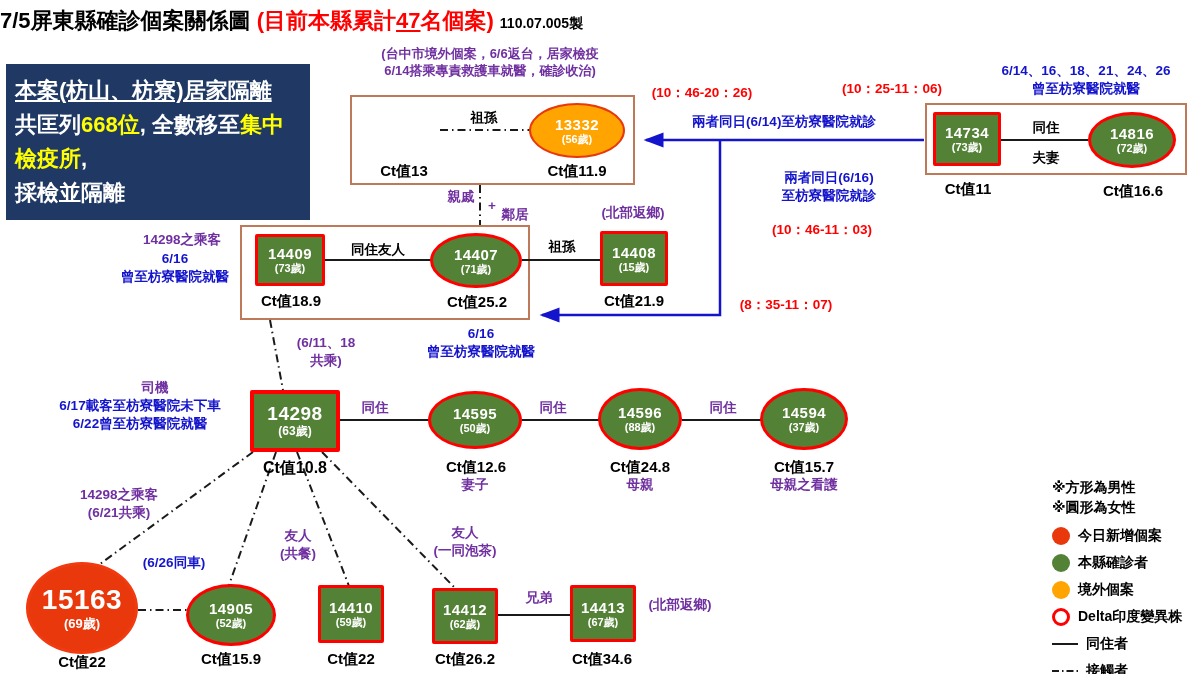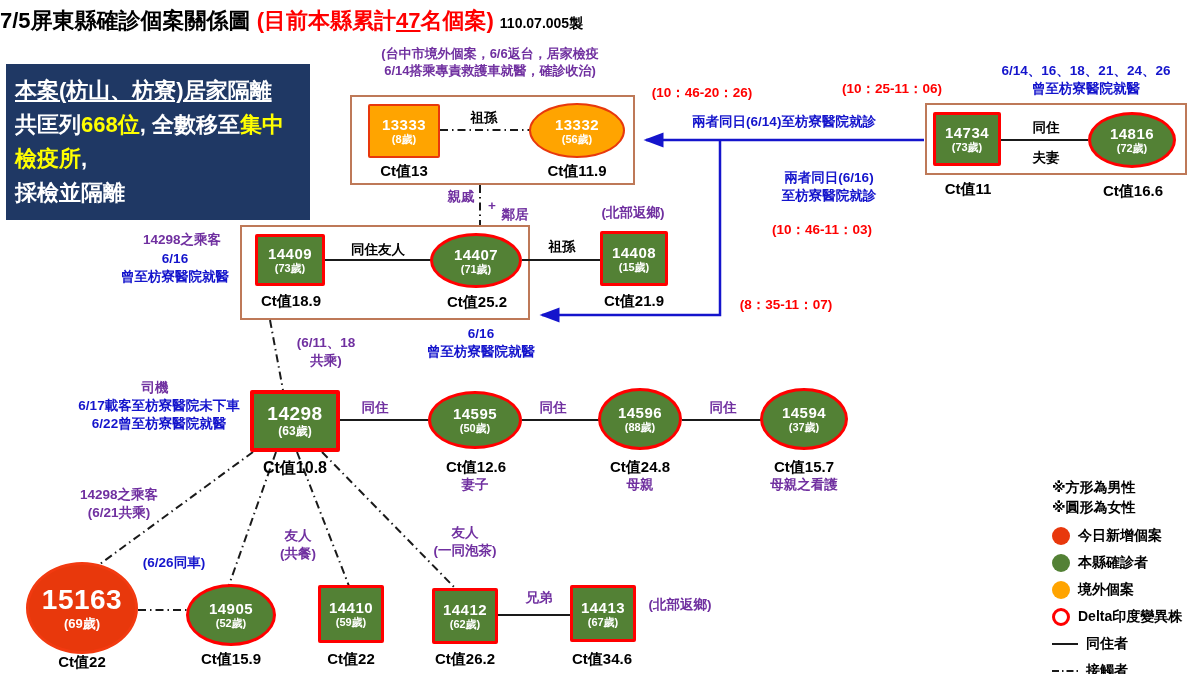--- a/index.html
+++ b/index.html
@@ -101,24 +101,20 @@
     <line class="ln-dashdot" x1="253" y1="452" x2="100" y2="564"></line>
     <line class="ln-dashdot" x1="138" y1="610" x2="187" y2="610"></line>
     <line class="ln-dashdot" x1="276" y1="452" x2="229" y2="585"></line>
     <line class="ln-dashdot" x1="297" y1="452" x2="349" y2="586"></line>
     <line class="ln-dashdot" x1="322" y1="452" x2="456" y2="589"></line>
 
     <line class="ln-blue" x1="924" y1="140" x2="646" y2="140" marker-end="url(#arrowB)"></line>
     <polyline class="ln-blue" points="720,140 720,315 542,315" marker-end="url(#arrowB)"></polyline>
   </svg>
 
-  <div class="node square orange" style="left:368px;top:104px;width:72px;height:54px">
-    <div class="node-id">13333</div>
-    <div class="node-age">(8歲)</div>
-  </div>
   <div class="ct" style="left:358px;top:162px;width:92px">Ct值13</div>
 
   <div class="node ellipse orange" style="left:529px;top:103px;width:96px;height:55px">
     <div class="node-id">13332</div>
     <div class="node-age">(56歲)</div>
   </div>
   <div class="ct" style="left:531px;top:162px;width:92px">Ct值11.9</div>
 
   <div class="node square green" style="left:933px;top:112px;width:68px;height:54px">
     <div class="node-id">14734</div>
@@ -227,21 +223,21 @@
   <div class="lbl black" style="left:534px;top:238px;width:56px">祖孫</div>
 
   <div class="lbl purple" style="left:128px;top:231px;width:108px">14298之乘客</div>
   <div class="lbl blue" style="left:100px;top:250px;width:150px">6/16
 曾至枋寮醫院就醫</div>
   <div class="lbl blue" style="left:406px;top:325px;width:150px">6/16
 曾至枋寮醫院就醫</div>
   <div class="lbl purple" style="left:284px;top:334px;width:84px">(6/11、18
 共乘)</div>
   <div class="lbl purple" style="left:133px;top:379px;width:44px">司機</div>
-  <div class="lbl blue" style="left:59px;top:397px;width:200px">6/17載客至枋寮醫院未下車
+  <div class="lbl blue" style="left:40px;top:397px;width:200px">6/17載客至枋寮醫院未下車
 6/22曾至枋寮醫院就醫</div>
 
   <div class="lbl purple" style="left:352px;top:399px;width:46px">同住</div>
   <div class="lbl purple" style="left:530px;top:399px;width:46px">同住</div>
   <div class="lbl purple" style="left:700px;top:399px;width:46px">同住</div>
   <div class="lbl purple" style="left:431px;top:476px;width:88px">妻子</div>
   <div class="lbl purple" style="left:598px;top:476px;width:84px">母親</div>
   <div class="lbl purple" style="left:752px;top:476px;width:104px">母親之看護</div>
 
   <div class="lbl purple" style="left:52px;top:486px;width:134px">14298之乘客

